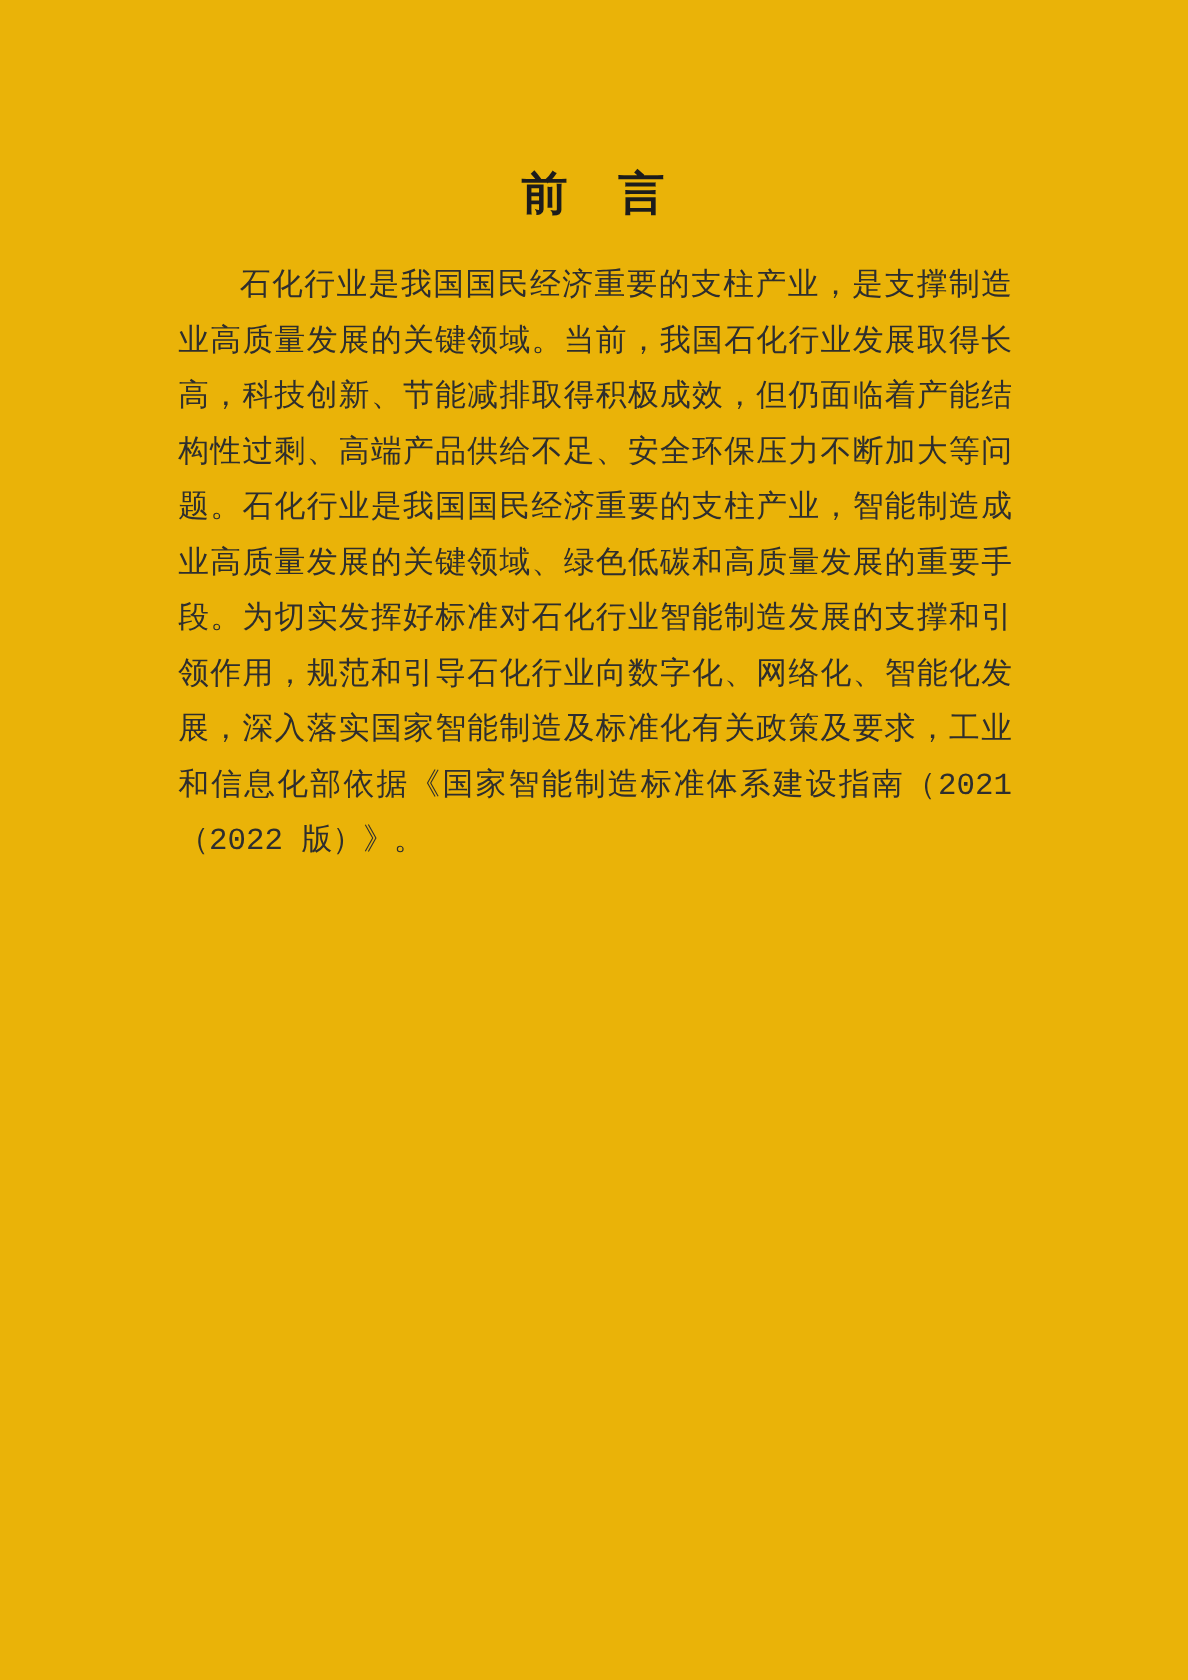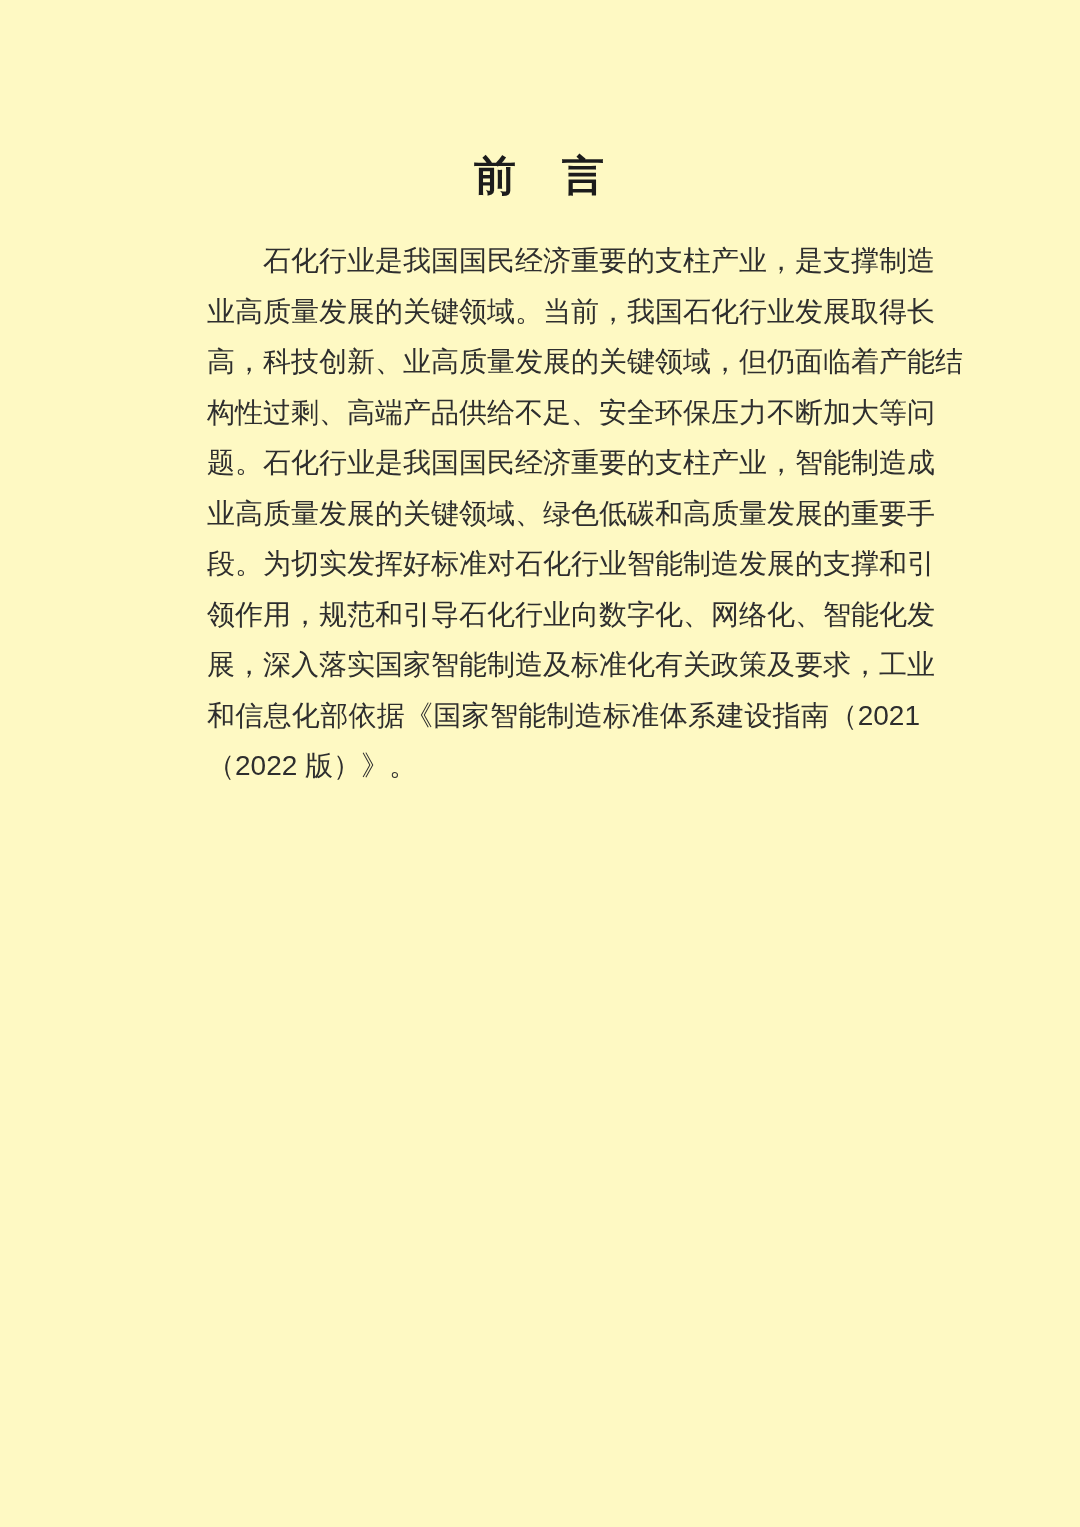--- a/index.html
+++ b/index.html
@@ -12,21 +12,21 @@
     background: #ffffff;
     overflow: hidden;
     position: relative;
     font-family: "Liberation Serif", serif;
   }
   .page {
     position: absolute;
     top: 0; left: 0;
     width: 1080px;
     height: 1527px;
-    background: #fef9c3;
+    background: #eab308;
   }
   .doc-title {
     position: absolute;
     top: 148px;
     left: 0;
     width: 100%;
     text-align: center;
     font-family: "Liberation Sans", sans-serif;
     font-weight: bold;
     font-size: 42px;
@@ -43,42 +43,41 @@
     color: #2e2e2e;
   }
   .body-line {
     font-size: 28px;
     height: 50.5px;
     line-height: 50.5px;
     text-align: justify;
     text-align-last: justify;
     white-space: nowrap;
     color: #2e2e2e;
-    font-family: Liberation Sans, sans-serif;
-    margin-left: 45px;
+    font-family: Liberation Mono, monospace;
   }
   .body-line.first {
     text-indent: 2em;
   }
   .body-line.last {
     text-align: center;
     text-align-last: left;
   }
 </style>
 </head>
 <body>
 
 <div class="page">
 
   <h1 class="doc-title">前　言</h1>
 
   <div class="doc-body">
     <div class="body-line first">石化行业是我国国民经济重要的支柱产业，是支撑制造</div>
     <div class="body-line">业高质量发展的关键领域。当前，我国石化行业发展取得长</div>
-    <div class="body-line">高，科技创新、业高质量发展的关键领域，但仍面临着产能结</div>
+    <div class="body-line">高，科技创新、节能减排取得积极成效，但仍面临着产能结</div>
     <div class="body-line">构性过剩、高端产品供给不足、安全环保压力不断加大等问</div>
     <div class="body-line">题。石化行业是我国国民经济重要的支柱产业，智能制造成</div>
     <div class="body-line">业高质量发展的关键领域、绿色低碳和高质量发展的重要手</div>
     <div class="body-line">段。为切实发挥好标准对石化行业智能制造发展的支撑和引</div>
     <div class="body-line">领作用，规范和引导石化行业向数字化、网络化、智能化发</div>
     <div class="body-line">展，深入落实国家智能制造及标准化有关政策及要求，工业</div>
     <div class="body-line">和信息化部依据《国家智能制造标准体系建设指南（2021</div>
     <div class="body-line last">（2022 版）》。</div>
   </div>
 

